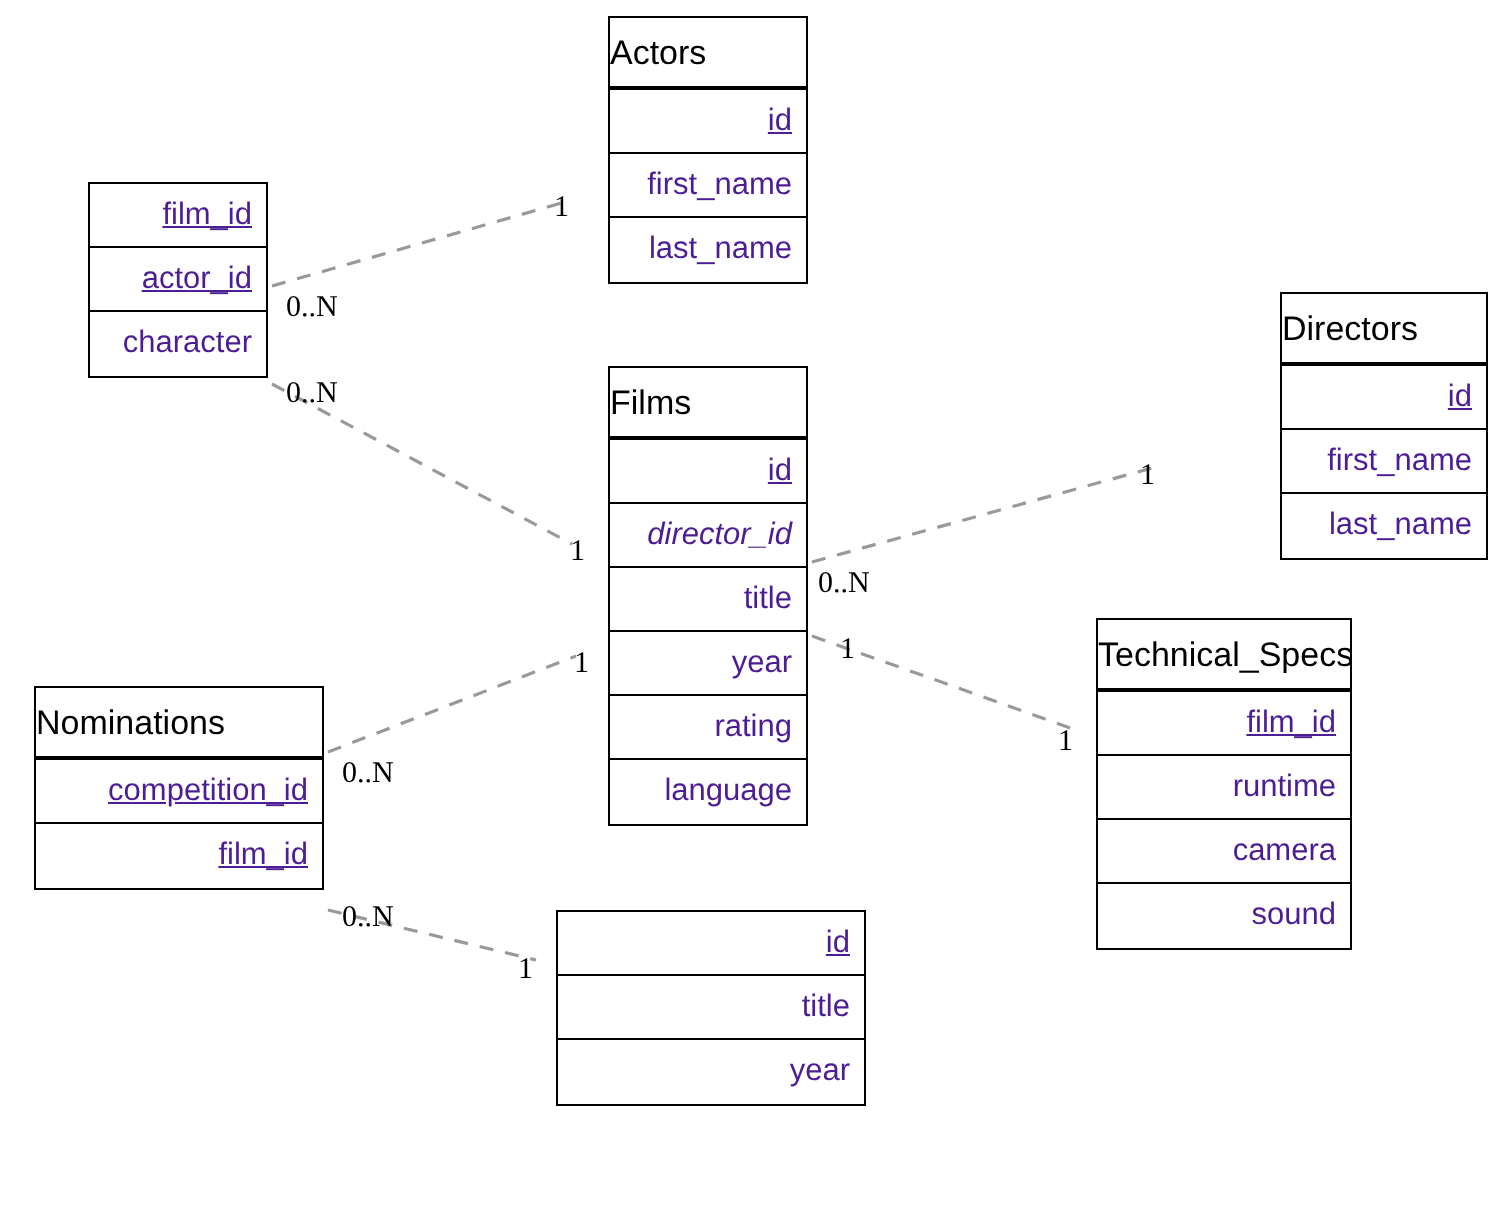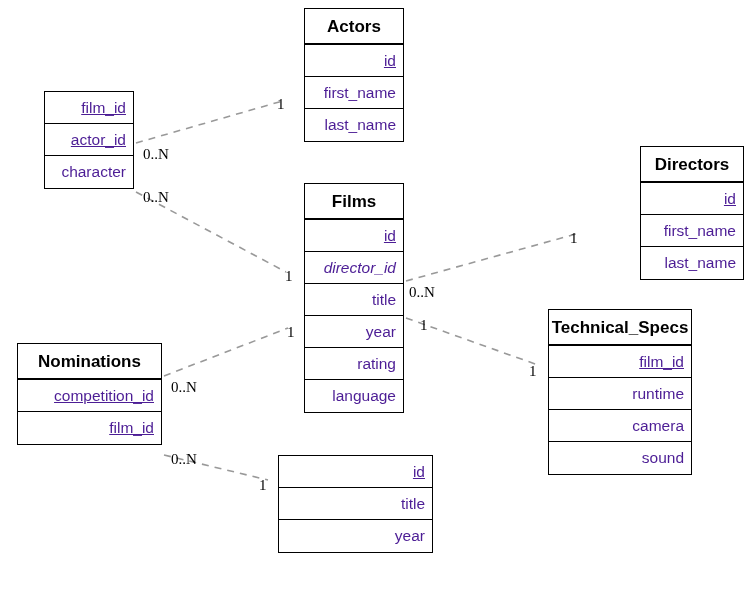--- a/index.html
+++ b/index.html
@@ -26,22 +26,22 @@
   .entity {
     position: absolute;
     box-sizing: border-box;
     border: 1.5px solid #000000;
     background: #ffffff;
   }
   .entity-title {
     box-sizing: border-box;
     height: 36px;
     line-height: 36px;
-    text-align: center;
-    font-weight: bold;
+    text-align: left;
+    font-weight: normal;
     font-size: 17px;
     color: #000000;
     border-bottom: 2px solid #000000;
     background: #ffffff;
     white-space: nowrap;
     overflow: hidden;
   }
   .attr {
     box-sizing: border-box;
     height: 32px;
@@ -112,21 +112,21 @@
       </div>
       <div class="entity" style="left: 304px; top: 183px; width: 100px;">
         <div class="entity-title">Films</div>
         <div class="attr pk"><span class="txt">id</span></div>
         <div class="attr fk"><span class="txt">director_id</span></div>
         <div class="attr"><span class="txt">title</span></div>
         <div class="attr"><span class="txt">year</span></div>
         <div class="attr"><span class="txt">rating</span></div>
         <div class="attr"><span class="txt">language</span></div>
       </div>
-      <div class="entity" style="left: 548px; top: 309px; width: 144px;">
+      <div class="entity" style="left: 548px; top: 309px; width: 128px;">
         <div class="entity-title">Technical_Specs</div>
         <div class="attr pkfk"><span class="txt">film_id</span></div>
         <div class="attr"><span class="txt">runtime</span></div>
         <div class="attr"><span class="txt">camera</span></div>
         <div class="attr"><span class="txt">sound</span></div>
       </div>
       <div class="entity" style="left: 17px; top: 343px; width: 145px;">
         <div class="entity-title">Nominations</div>
         <div class="attr pkfk"><span class="txt">competition_id</span></div>
         <div class="attr pkfk"><span class="txt">film_id</span></div>

